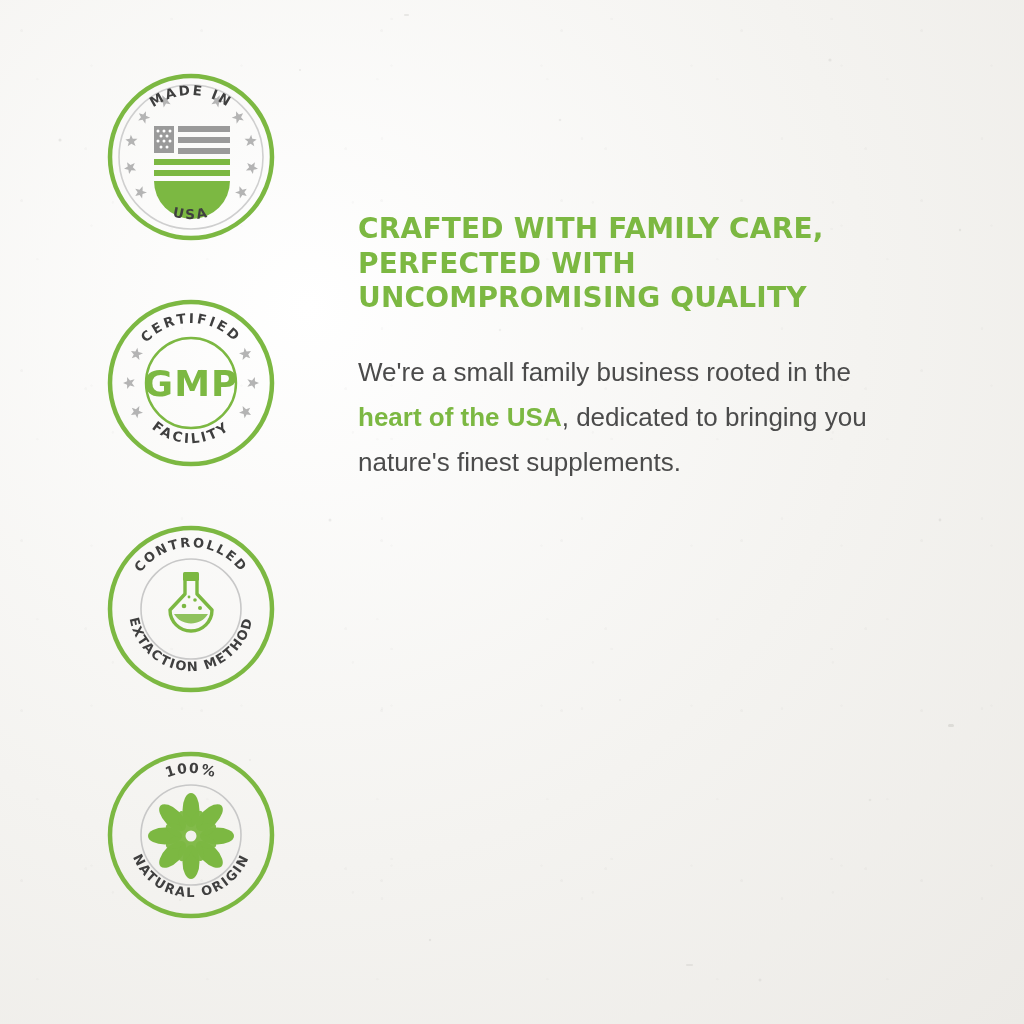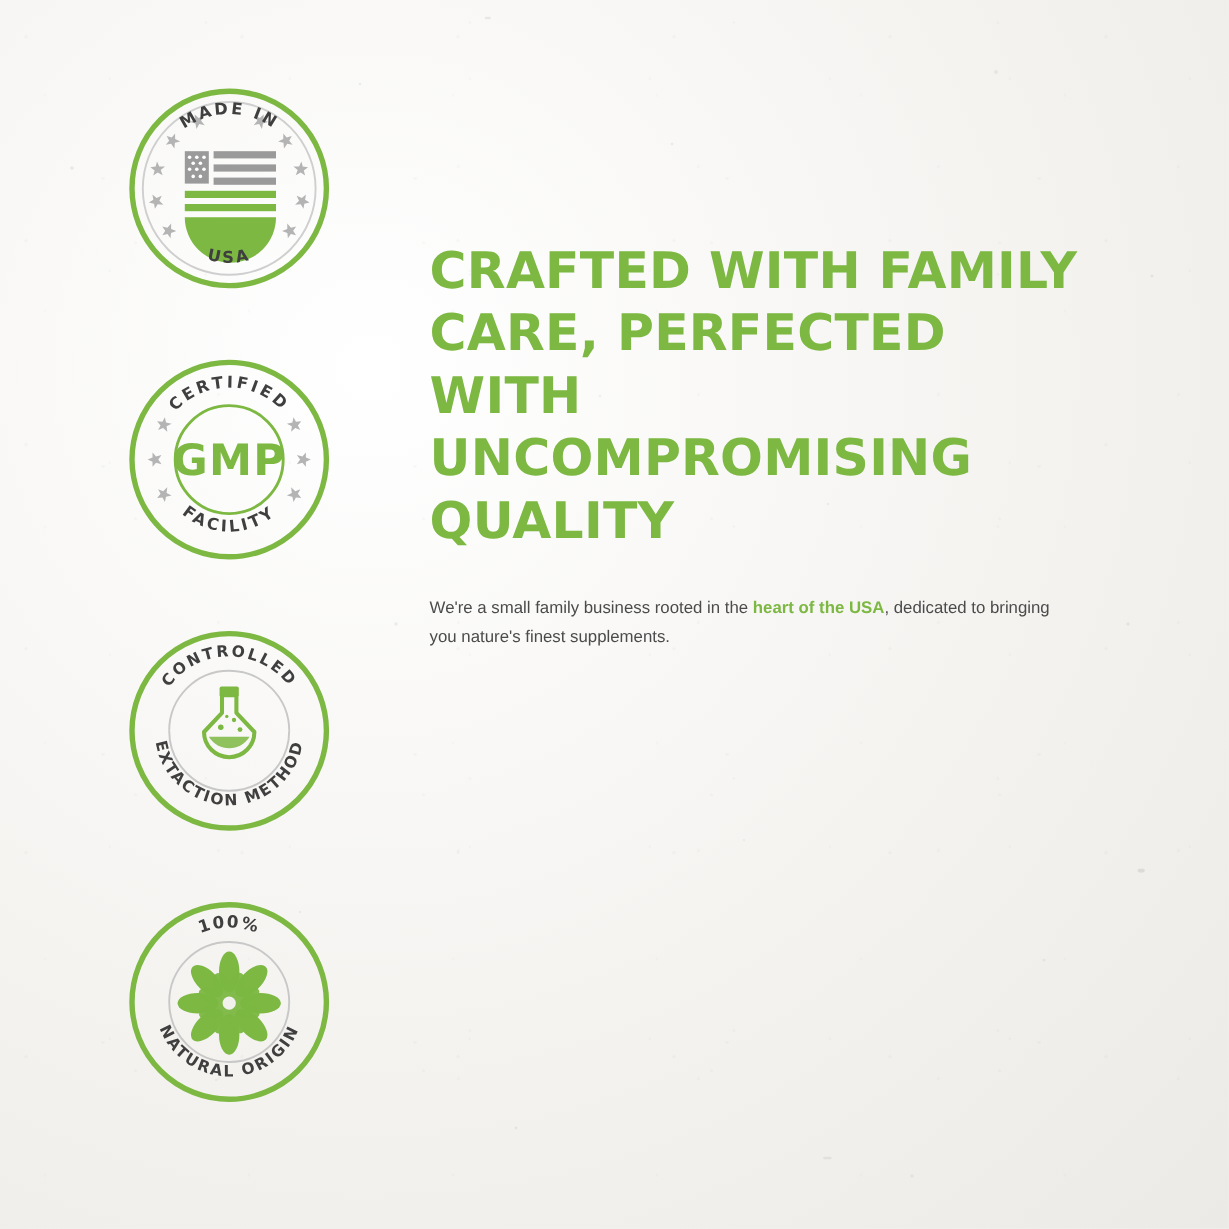--- a/index.html
+++ b/index.html
@@ -57,30 +57,30 @@
   
   #content {
     position: absolute;
     left: 358px;
     top: 196px;
     width: 570px;
   }
   #headline {
     font-family: "DejaVu Sans", sans-serif;
     font-weight: 700;
-    font-size: 42px;
+    font-size: 28px;
     line-height: 1.24;
     letter-spacing: 0.2px;
     color: #7cb842;
     text-transform: uppercase;
-    margin: 4px 0 34px 0;
+    margin: 16px 0 34px 0;
   }
   .para {
     font-family: "Liberation Sans", sans-serif;
-    font-size: 14px;
+    font-size: 26px;
     line-height: 1.72;
     color: #4b4b4b;
     margin: 0 0 26px 0;
     max-width: 530px;
   }
   .hl {
     color: #7cb842;
     font-weight: 700;
   }
 </style>

